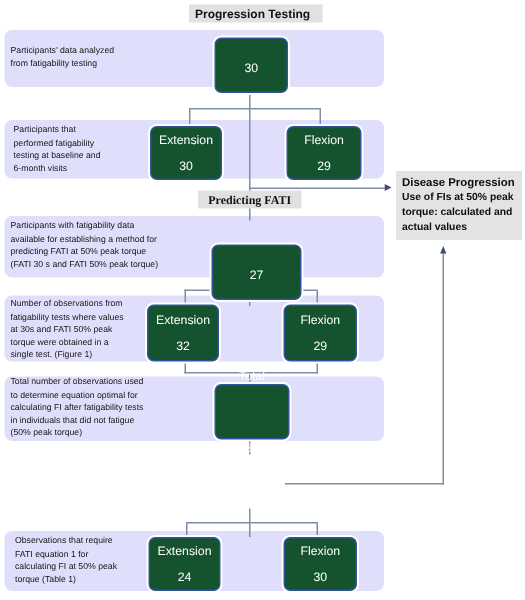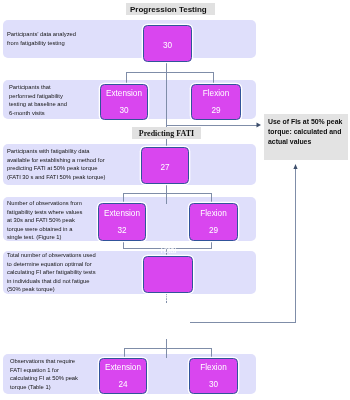--- a/index.html
+++ b/index.html
@@ -4,21 +4,21 @@
 <title>Fatigability Testing Flowchart</title>
 <style>
   html,body{margin:0;padding:0;background:#ffffff;}
   body{width:350px;height:400px;overflow:hidden;
        font-family:"Liberation Sans",sans-serif;
        -webkit-font-smoothing:antialiased;}
   #stage{position:relative;width:350px;height:400px;background:#fff;}
 
   .band{position:absolute;background:#dfdffb;border-radius:5px;}
 
-  .nbox{position:absolute;background:#d946ef;border:0.8px solid #31549a;border-radius:4.5px;box-shadow:0 0 0 1.3px #ffffff;
+  .nbox{position:absolute;background:#14532d;border:0.8px solid #31549a;border-radius:4.5px;box-shadow:0 0 0 1.3px #ffffff;
         color:#ffffff;display:flex;flex-direction:column;align-items:center;justify-content:center;
         font-weight:500;font-size:8.2px;line-height:11.5px;text-align:center;box-sizing:border-box;}
   .nbox .nlabel{display:block;}
   .nbox .nval{display:block;margin-top:5px;}
 
   .note{position:absolute;color:#141414;font-size:5.8px;line-height:8.6px;font-weight:400;}
 
   .glabel{position:absolute;background:#e1e1e1;color:#111;font-weight:700;font-size:8px;
           display:flex;align-items:center;justify-content:center;letter-spacing:0px;}
 
@@ -95,21 +95,21 @@
 
   <div class="nbox" style="left:100px;top:84px;width:48px;height:36px;">
     <span class="nlabel">Extension</span>
     <span class="nval">30</span>
   </div>
   <div class="nbox" style="left:191px;top:84px;width:50px;height:36px;">
     <span class="nlabel">Flexion</span>
     <span class="nval">29</span>
   </div>
 
-  <div class="nbox" style="left:141px;top:147px;width:48px;height:37px;justify-content:center;">
+  <div class="nbox" style="left:141px;top:163px;width:60px;height:37px;justify-content:center;">
     <span class="nval">27</span>
   </div>
 
   <div class="nbox" style="left:98px;top:203px;width:48px;height:38px;">
     <span class="nlabel">Extension</span>
     <span class="nval">32</span>
   </div>
   <div class="nbox" style="left:189px;top:203px;width:49px;height:38px;">
     <span class="nlabel">Flexion</span>
     <span class="nval">29</span>
@@ -124,16 +124,17 @@
   <div class="nbox" style="left:99px;top:358px;width:48px;height:36px;">
     <span class="nlabel">Extension</span>
     <span class="nval">24</span>
   </div>
   <div class="nbox" style="left:189px;top:358px;width:49px;height:36px;">
     <span class="nlabel">Flexion</span>
     <span class="nval">30</span>
   </div>
 
   <div class="dbox" style="left:264px;top:114px;width:84px;height:46px;">
+    <div class="dtitle">Disease Progression</div>
     <div class="dbody">Use of FIs at 50% peak torque: calculated and actual values</div>
   </div>
 
 </div>
 
 </body></html>

